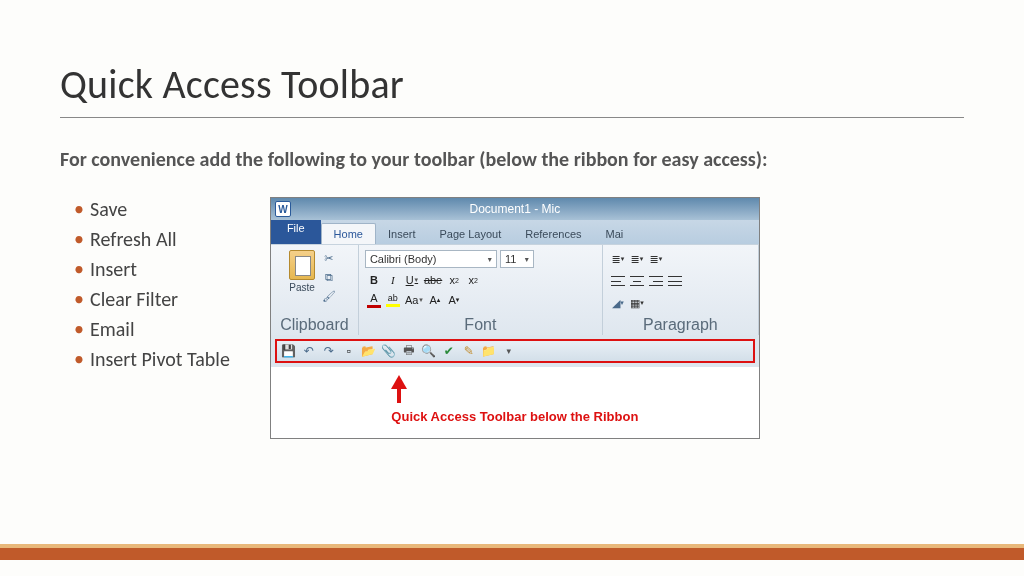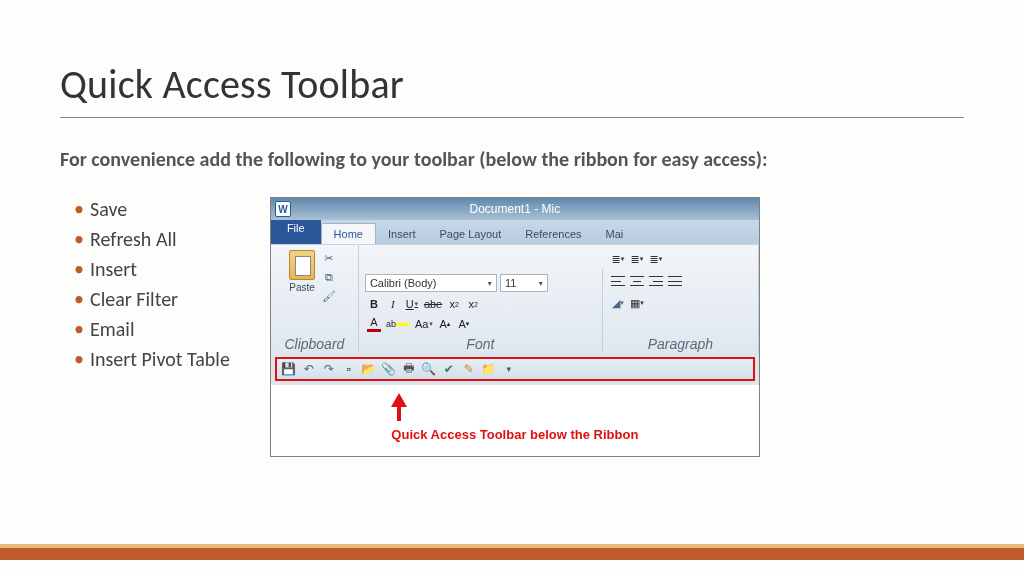--- a/index.html
+++ b/index.html
@@ -124,24 +124,23 @@
   }
   .group {
     border-right: 1px solid #c3cfda;
     padding: 3px 4px 1px 4px;
     display: flex;
     flex-direction: column;
     justify-content: space-between;
   }
   .group-label {
     text-align: center;
-    font-size: 14px;
+    font-size: 16px;
     color: #5a6b7a;
     padding-top: 2px;
-    font-style: italic;
   }
   .clip-group { width: 88px; }
   .clip-top {
     display: flex;
     gap: 3px;
   }
   .paste-btn {
     width: 42px;
     display: flex;
     flex-direction: column;
@@ -169,35 +168,35 @@
     display: flex;
     flex-direction: column;
     gap: 3px;
     padding-top: 2px;
   }
   .mini-icn {
     width: 18px; height: 16px;
     display: flex; align-items: center; justify-content: center;
     color: #4a6a8a;
   }
-  .font-group { width: 244px; margin-top: 24px; }
+  .font-group { width: 244px; }
   .font-row1 { display: flex; gap: 3px; align-items: center; padding: 2px 2px; }
   .font-sel {
     height: 18px;
     border: 1px solid #a8b6c3;
     background: #fff;
     font-size: 11px;
     padding: 0 4px;
     display: flex;
     align-items: center;
     justify-content: space-between;
     color: #333;
   }
   .font-name { width: 132px; }
-  .font-size { width: 48px; }
+  .font-size { width: 34px; }
   .drop-tri { font-size: 8px; color: #555; }
   .font-row2, .font-row3 { display: flex; gap: 1px; padding: 1px 2px; align-items: center; }
   .fbtn {
     min-width: 18px; height: 18px;
     display: flex; align-items: center; justify-content: center;
     font-size: 11px;
     color: #222;
     padding: 0 2px;
   }
   .fbtn.b { font-weight: bold; }
@@ -333,21 +332,21 @@
               <div class="fbtn u">U<span class="tri">▾</span></div>
               <div class="fbtn strike">abe</div>
               <div class="fbtn">x<sub style="font-size:7px">2</sub></div>
               <div class="fbtn">x<sup style="font-size:7px">2</sup></div>
             </div>
             <div class="font-row3">
               <div class="fbtn" style="flex-direction:column;gap:0">
                   <span>A</span>
                   <span class="fc-sw"></span>
                 </div>
-              <div class="fbtn" style="flex-direction:row;gap:0">
+              <div class="fbtn" style="flex-direction:column;gap:0">
                   <span style="font-size:9px">ab</span>
                   <span class="hl-sw"></span>
                 </div>
               <div class="fbtn">Aa<span class="tri">▾</span></div>
               <div class="fbtn">A<sup style="font-size:7px">▴</sup></div>
               <div class="fbtn">A<sup style="font-size:7px">▾</sup></div>
             </div>
           </div>
           <div class="group-label">Font</div>
         </div>

